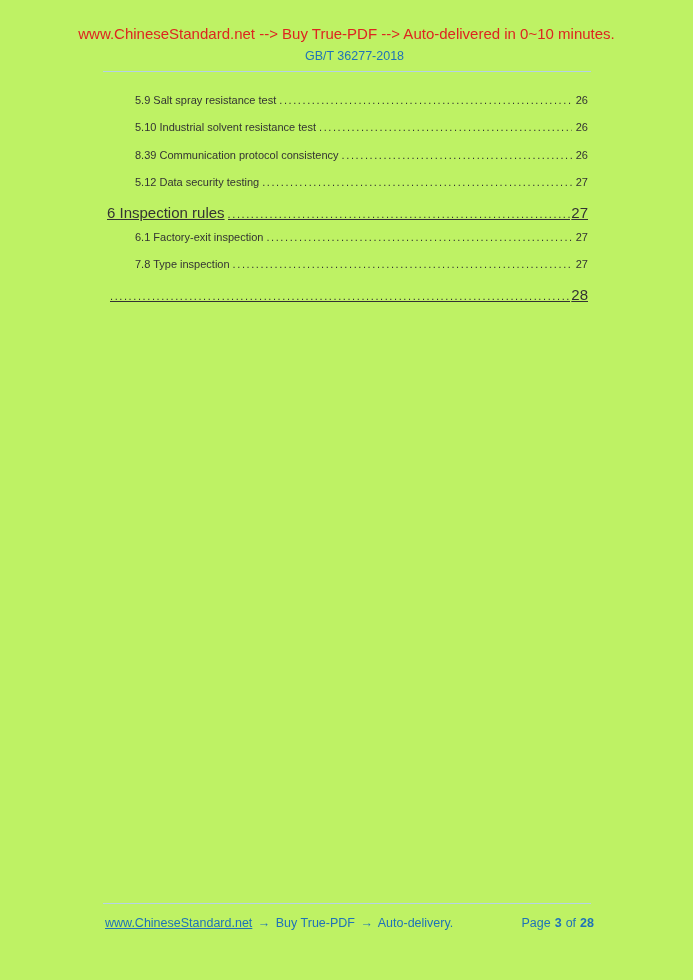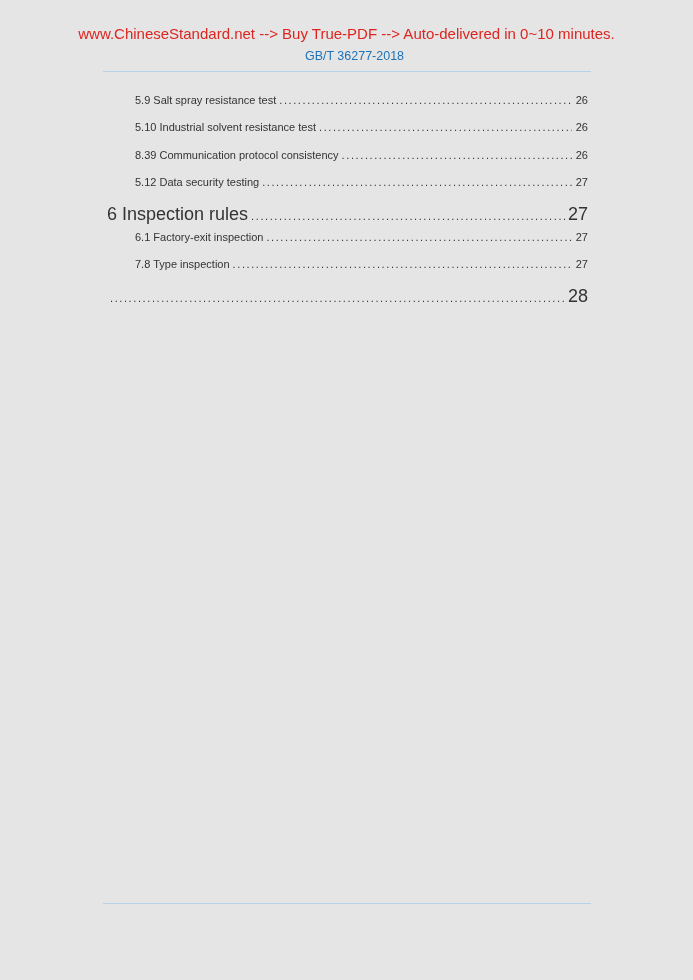--- a/index.html
+++ b/index.html
@@ -6,21 +6,21 @@
     --banner-red:#dd2520;
     --link-blue:#1f72b8;
     --divider-blue:#b5d2e7;
     --text-gray:#333333;
   }
   *{margin:0;padding:0;box-sizing:border-box;}
   html,body{background:#ffffff;}
   .page{
     position:relative;
     width:693px;height:980px;
-    background:#e5e5e5;
+    background:#bef264;
     font-family:"Liberation Sans", sans-serif;
     overflow:hidden;
   }
   .banner{
     position:absolute;top:25px;left:0;width:100%;
     text-align:center;
     font-size:15px;line-height:18px;
     color:var(--banner-red,#dd2520);
   }
   .std-num{
@@ -36,21 +36,21 @@
   .header-rule{top:71px;}
   .footer-rule{top:903px;}
   .toc{
     position:absolute;top:94px;left:107px;width:481px;
     color:var(--text-gray,#333333);
   }
   .toc-row{
     display:flex;align-items:baseline;
     height:27.4px;
   }
-  .toc-row.lvl1{font-size:18px;}
+  .toc-row.lvl1{font-size:15px;text-decoration:underline;}
   .toc-row.lvl2{font-size:11px;padding-left:28px;}
   .toc-title{white-space:nowrap;}
   .toc-leader{
     flex:1;overflow:hidden;white-space:nowrap;
     margin:0 1px 0 3px;
     font-size:11px;
   }
   .toc-leader::after{
     content:"........................................................................................................................................................................";
     letter-spacing:1.6px;
@@ -128,14 +128,26 @@
       </div>
 
       <div class="toc-row lvl1">
         <span class="toc-leader"></span>
         <span class="toc-page">28</span>
       </div>
     </div>
 
   <div class="rule footer-rule"></div>
 
+  <div class="footer">
+    <div class="footer-left">
+      <span class="footer-link">www.ChineseStandard.net</span>
+      <span>→</span>
+      <span>Buy True-PDF</span>
+      <span>→</span>
+      <span>Auto-delivery.</span>
+    </div>
+    <div class="footer-right">
+      <span>Page</span><b>3</b><span>of</span><b>28</b>
+    </div>
+  </div>
 
 </div>
 
 </body></html>

